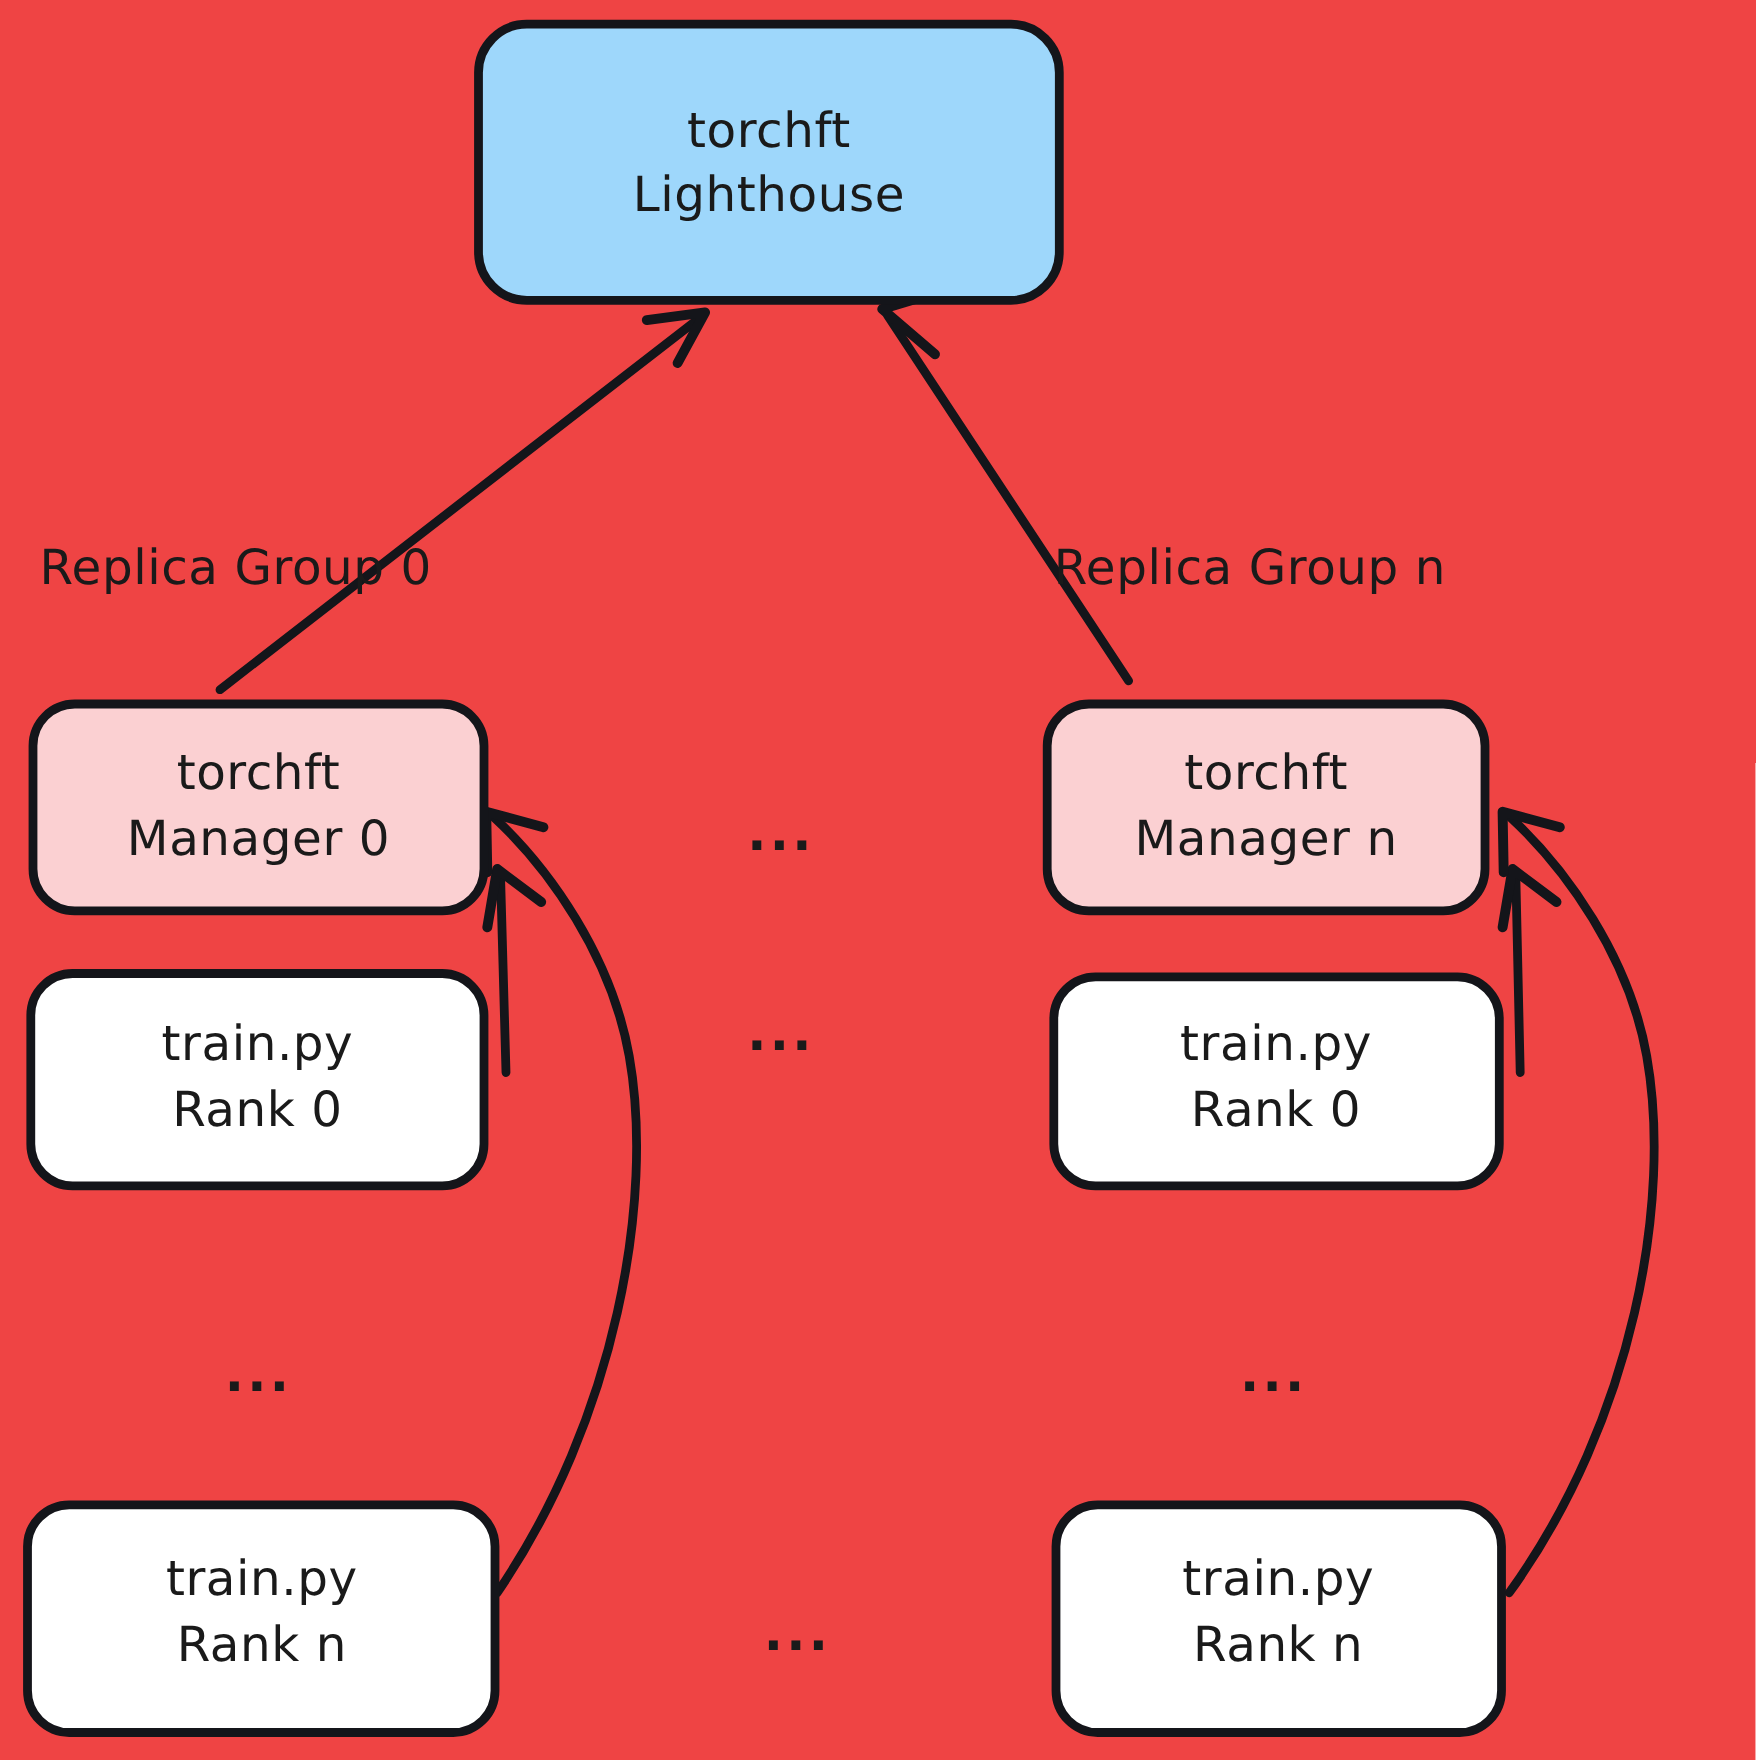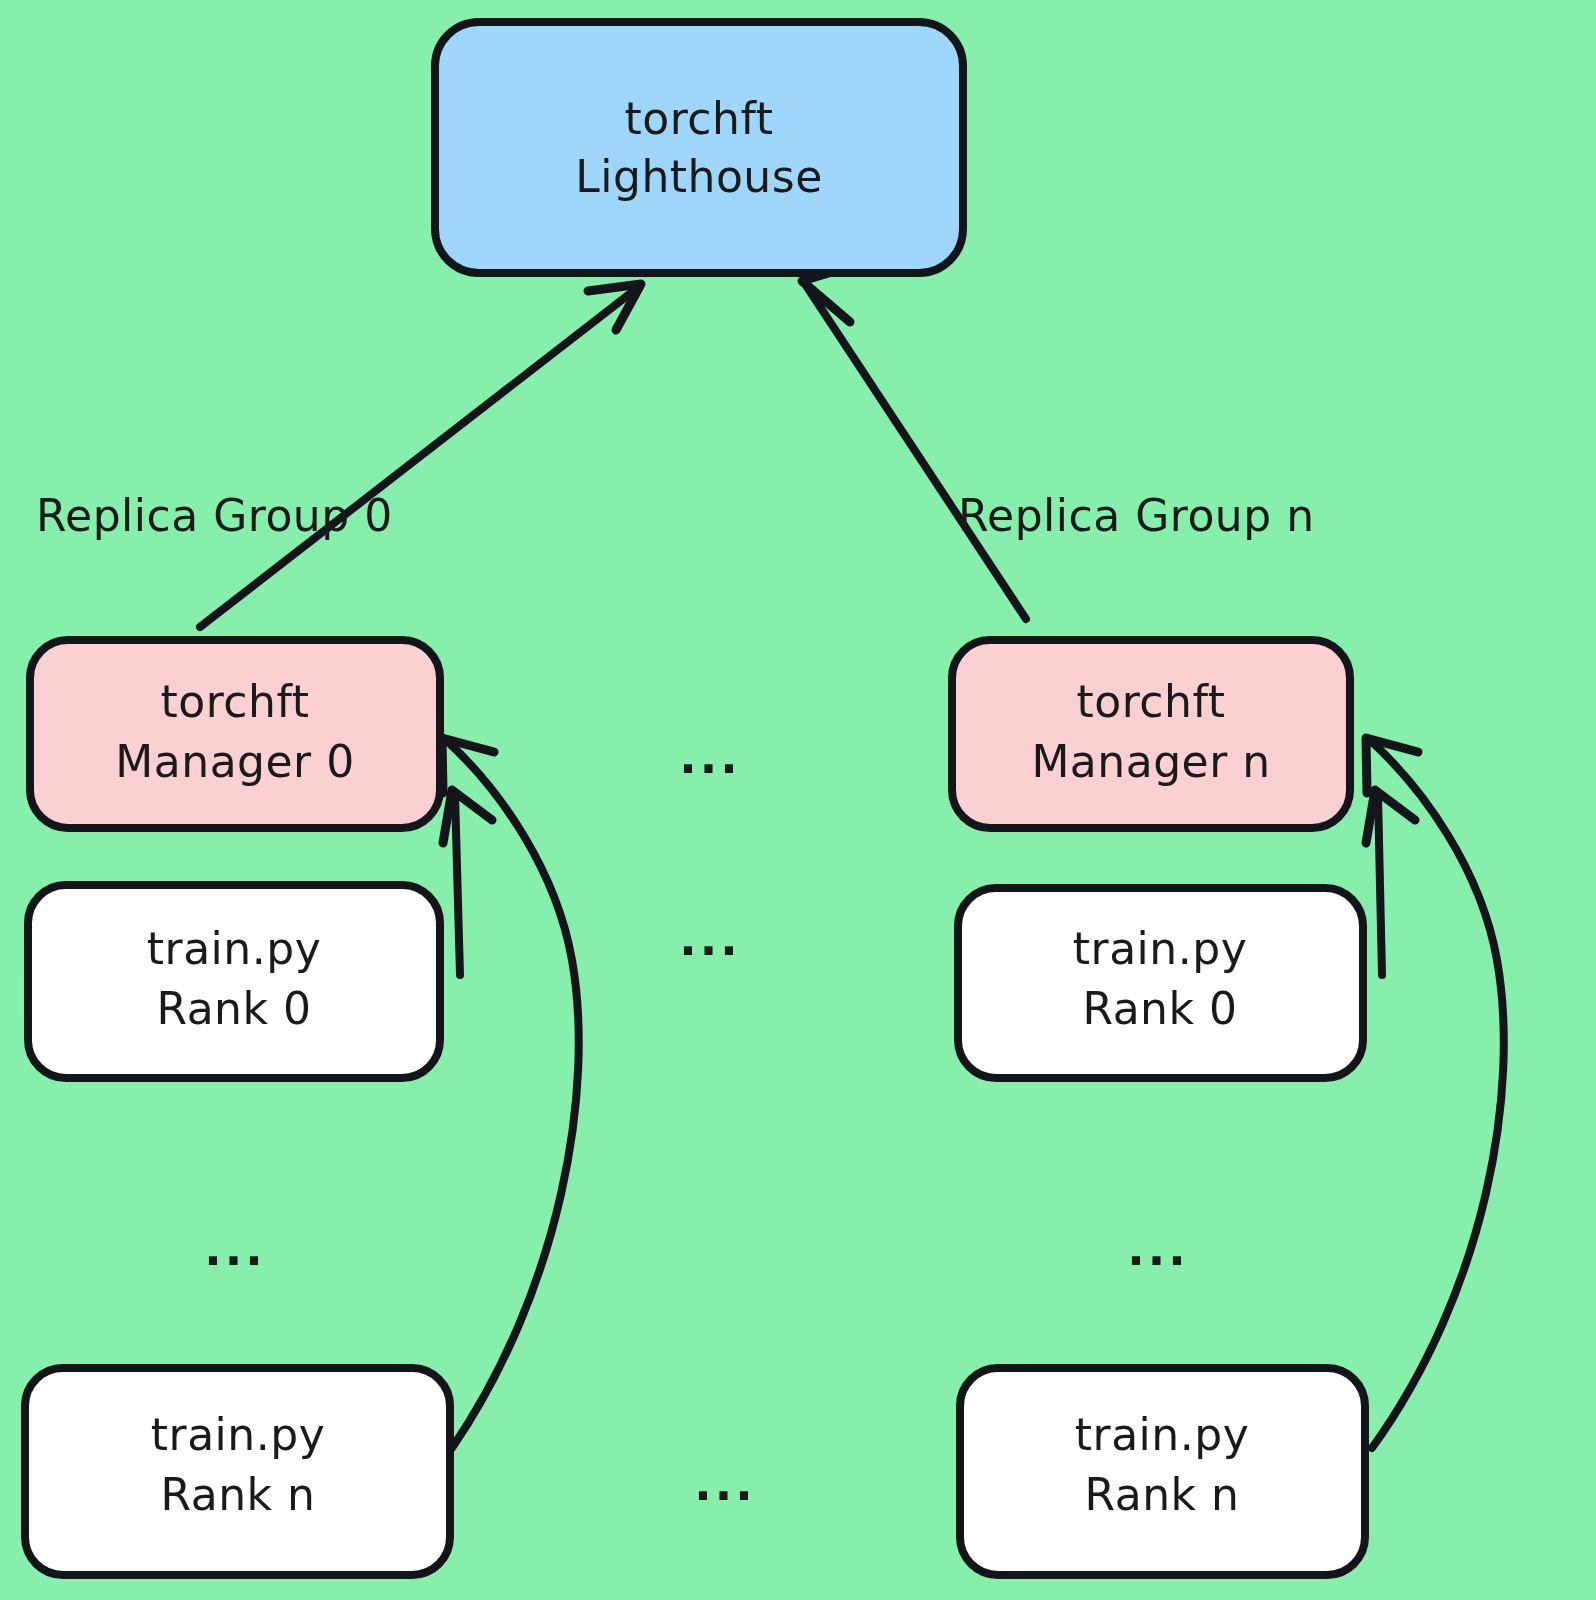--- a/index.html
+++ b/index.html
@@ -70,21 +70,21 @@
     fill: none;
     stroke: #14151a;
     stroke-width: 9;
     stroke-linecap: round;
     stroke-linejoin: round;
   }
 </style>
 </head>
 <body style="background: rgb(255, 255, 255);">
 
-<div id="diagram-root" style="background: #86efac;">
+<div id="diagram-root" style="background: #ef4444;">
 
   <svg id="diagram-canvas" viewBox="0 0 1596 1600" xmlns="http://www.w3.org/2000/svg">
 
     <g>
       <path class="edge-line" d="M 200 627 L 636 289" stroke="#14151a"></path>
       <path class="arrow-head" d="M 588 291 L 641 284 L 616 330" stroke="#14151a"></path>
     </g>
 
     <g>
       <path class="edge-line" d="M 1026 619 L 807 287" stroke="#14151a"></path>

